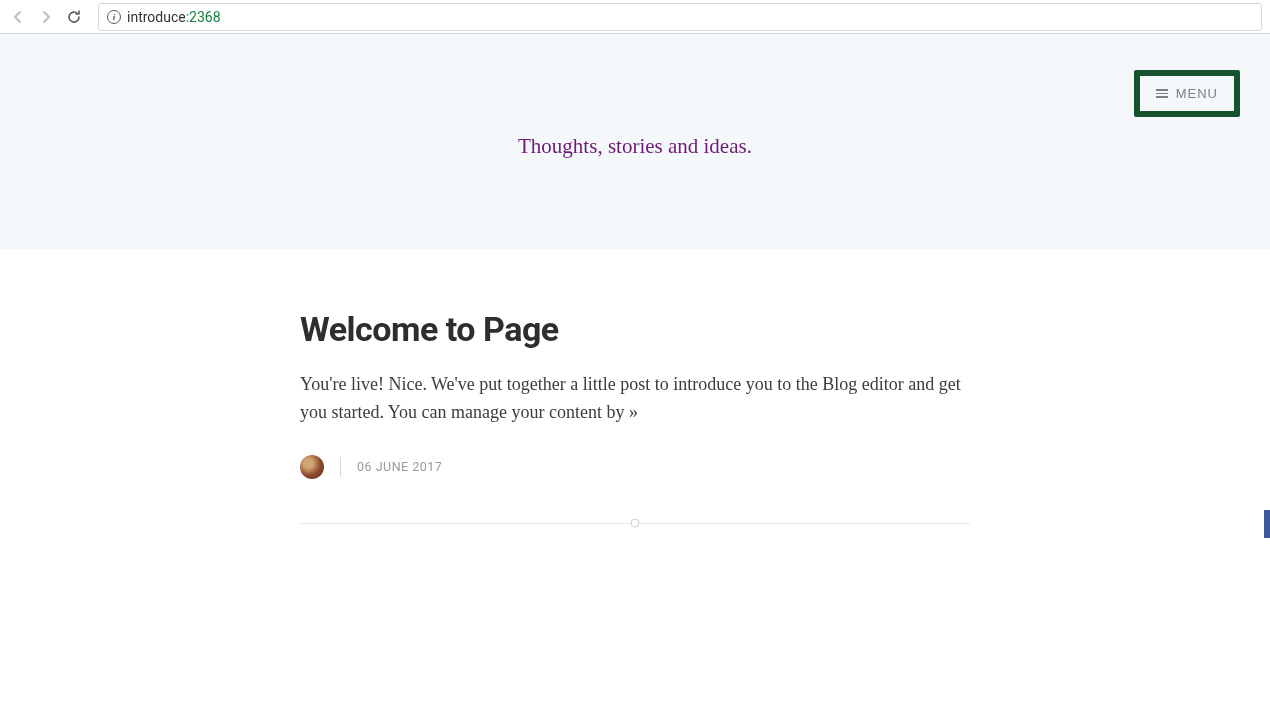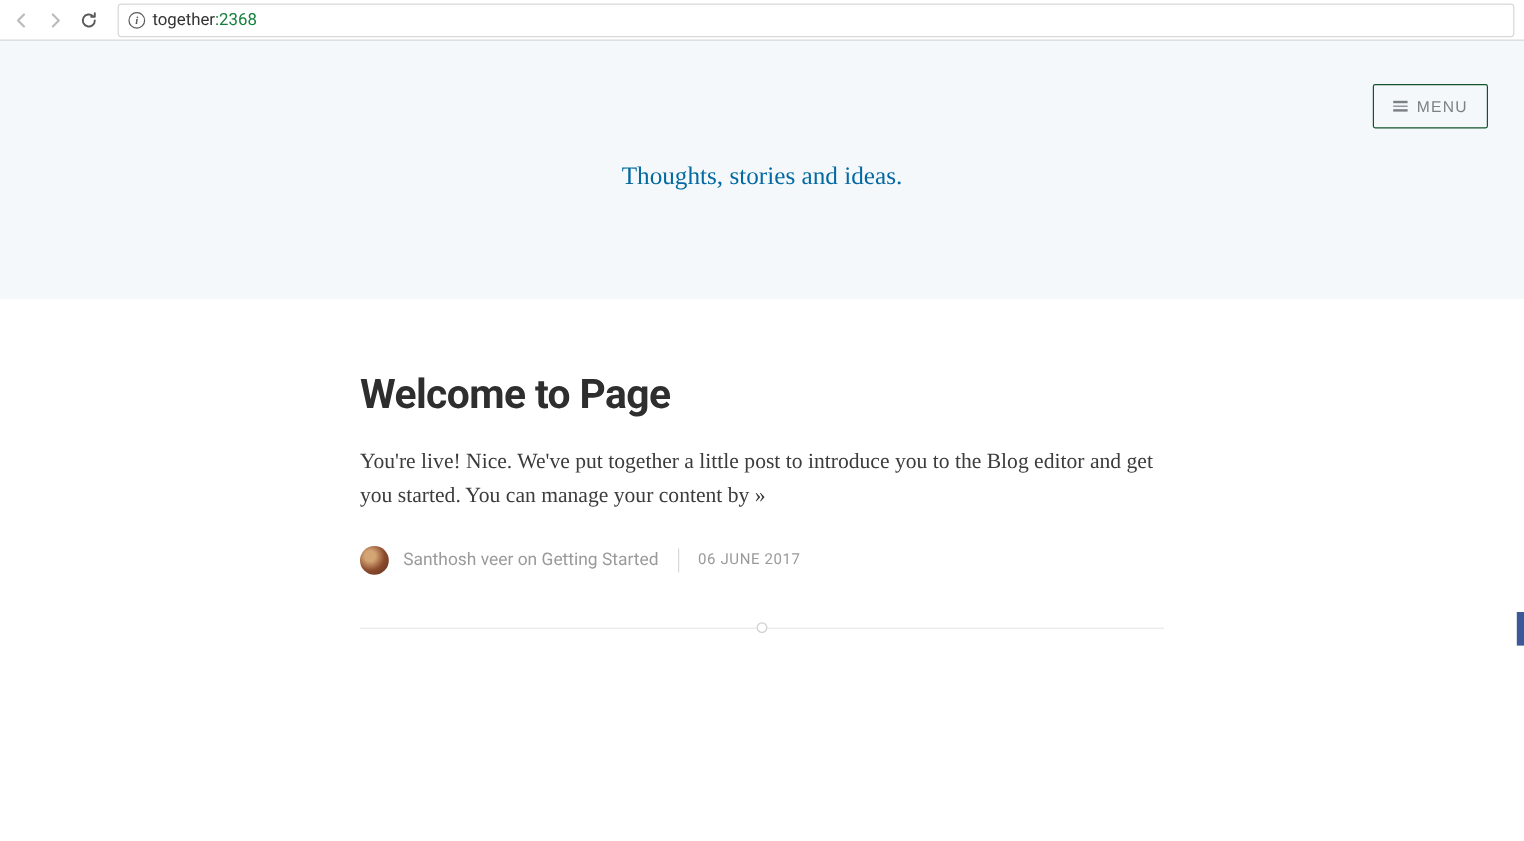--- a/index.html
+++ b/index.html
@@ -69,21 +69,21 @@
     .hero {
       background: #f4f8fb;
       position: relative;
       text-align: center;
       padding: 100px 20px 90px;
     }
     .menu-button {
       position: absolute;
       top: 36px;
       right: 30px;
-      border: 1px solid #14532d;
+      border: 6px solid #14532d;
       background: transparent;
       padding: 10px 16px;
       display: flex;
       align-items: center;
       gap: 8px;
       font-size: 13px;
       letter-spacing: 1px;
       color: #7b8085;
       cursor: pointer;
       border-radius: 2px;
@@ -100,21 +100,21 @@
     }
     .blog-title {
       font-size: 46px;
       font-weight: 700;
       color: #2e2e2e;
       letter-spacing: -1px;
       margin-bottom: 12px;
     }
     .blog-subtitle {
       font-size: 21px;
-      color: #0369a1;
+      color: #701a75;
       font-family: Georgia, serif;
     }
 
     
     .content {
       max-width: 710px;
       margin: 0 auto;
       padding: 60px 20px 40px;
     }
     .post-title {
@@ -206,21 +206,21 @@
   </div>
   <div class="reload-btn">
     <svg width="16" height="16" viewBox="0 0 16 16">
         <path d="M13 8a5 5 0 1 1-1.5-3.5" stroke="currentColor" stroke-width="1.6" fill="none" stroke-linecap="round"></path>
         <path d="M13 2v3h-3" stroke="currentColor" stroke-width="1.6" fill="none" stroke-linecap="round" stroke-linejoin="round"></path>
       </svg>
   </div>
   <div class="address-bar">
     <span class="info-icon">i</span>
     <span class="url-text">
-      <span>together</span><span class="dim">:2368</span>
+      <span>introduce</span><span class="dim">:2368</span>
     </span>
   </div>
 </div>
 
 <header class="hero">
   <button class="menu-button">
     <span class="menu-icon">
         <span></span>
         <span></span>
         <span></span>
@@ -229,25 +229,20 @@
   </button>
   <p class="blog-subtitle">Thoughts, stories and ideas.</p>
 </header>
 
 <main class="content">
   <article>
     <h2 class="post-title">Welcome to Page</h2>
     <p class="post-excerpt">You're live! Nice. We've put together a little post to introduce you to the Blog editor and get you started. You can manage your content by »</p>
     <div class="post-meta">
       <div class="avatar"></div>
-      <span class="author-line">
-        <span>Santhosh veer</span>
-        <span style="white-space:pre;"> on </span>
-        <span>Getting Started</span>
-      </span>
       <span class="meta-divider"></span>
       <span class="post-date">06 JUNE 2017</span>
     </div>
   </article>
   <div class="separator"></div>
 </main>
 
 <div class="right-edge"></div>
 
 </body></html>

